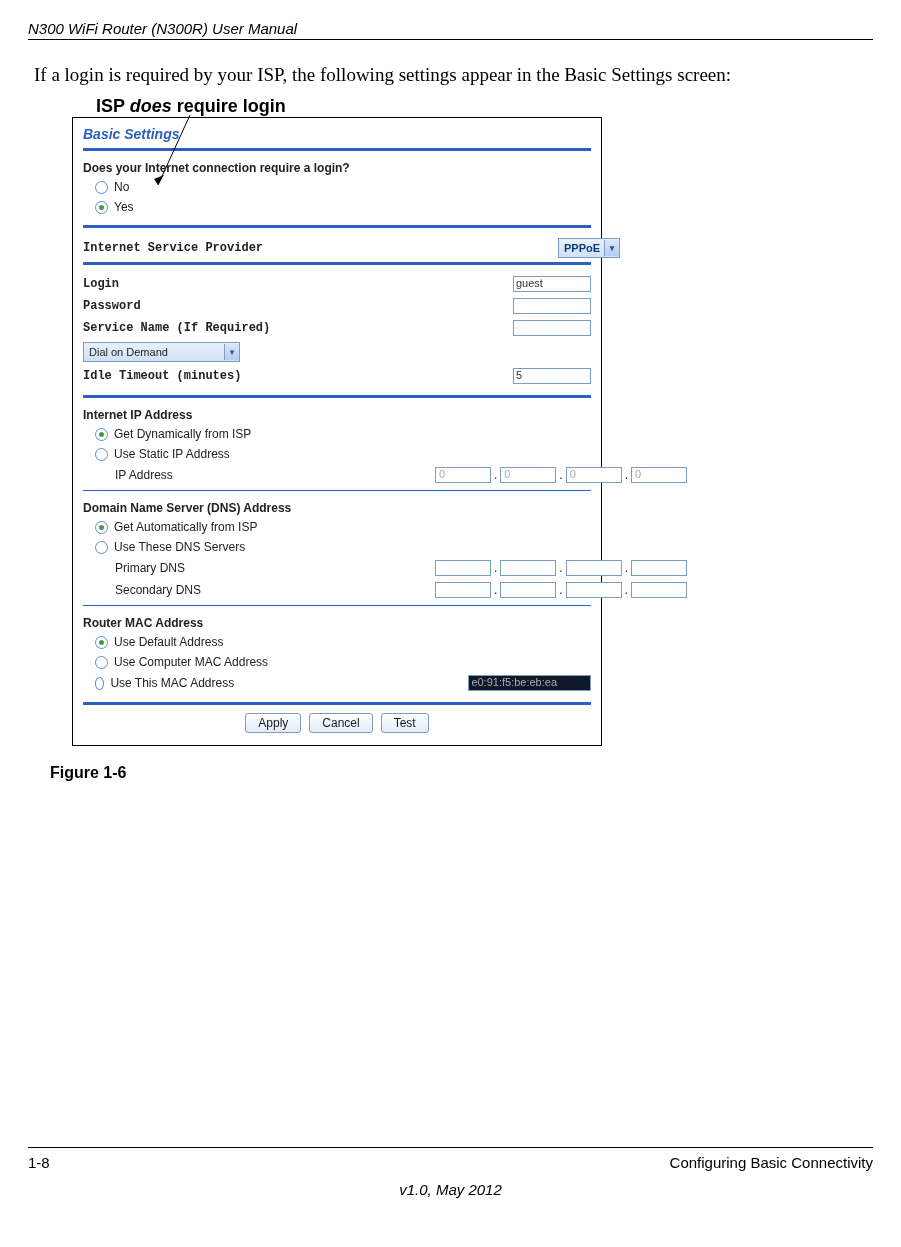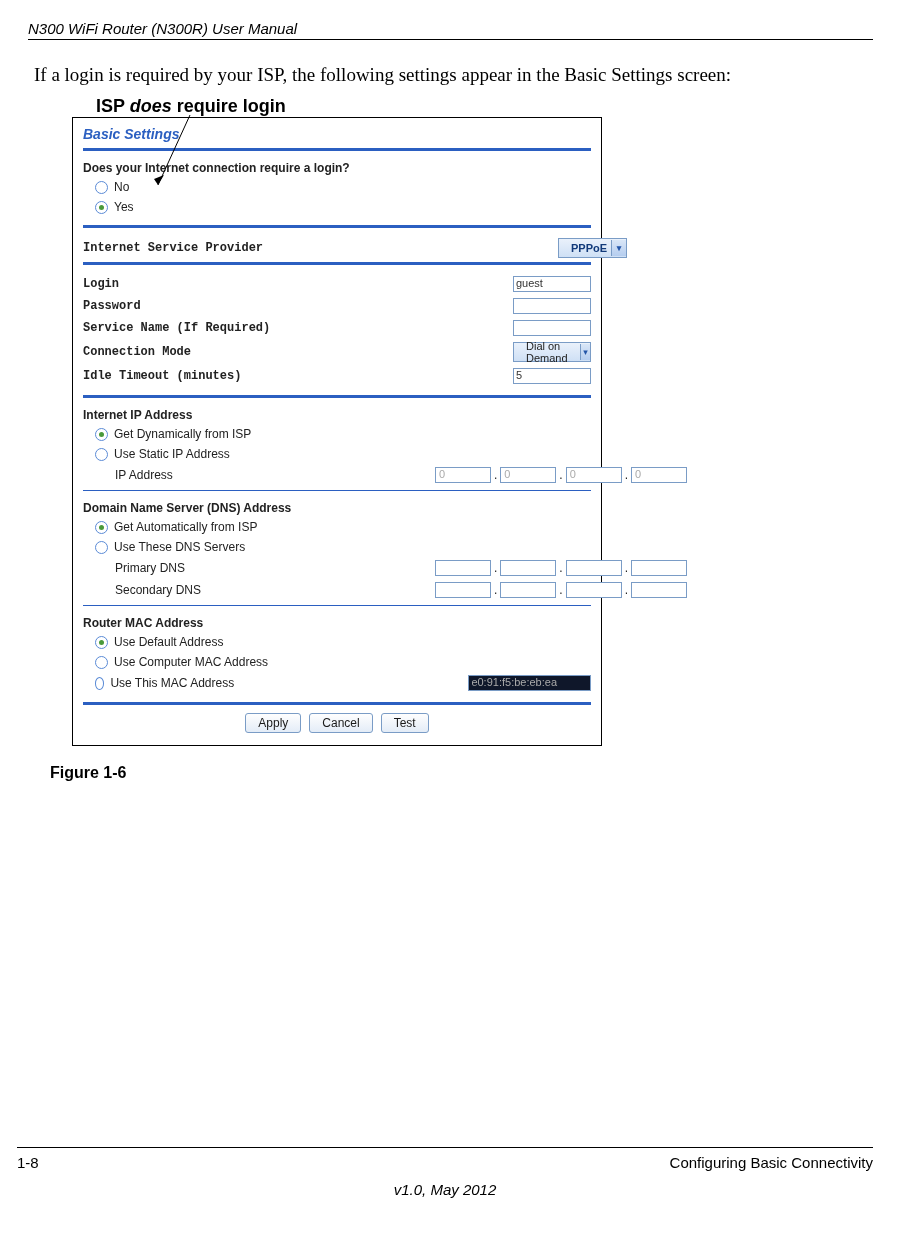--- a/index.html
+++ b/index.html
@@ -138,21 +138,21 @@
   }
   .wide { width: 150px; }
   .select {
     display: inline-flex;
     align-items: center;
     border: 1px solid #7a9cc6;
     background: linear-gradient(#eaf1fb,#cfe0f5);
     height: 18px;
     font-size: 11px;
     color: #123a7a;
-    padding: 0 0 0 12px;
+    padding: 0 0 0 5px;
   }
   .select .caret {
     width: 14px; height: 16px;
     margin-left: 4px;
     background: linear-gradient(#d9e6f7,#b5cdef);
     display: inline-flex;
     align-items: center; justify-content: center;
     font-size: 9px;
     color: #2355a8;
     border-left: 1px solid #7a9cc6;
@@ -185,21 +185,21 @@
     cursor: pointer;
   }
   .fig-caption {
     font-family: Arial, Helvetica, sans-serif;
     font-weight: bold;
     font-size: 16px;
     margin: 18px 0 0 22px;
   }
   .footer {
     position: absolute;
-    left: 17px; right: 28px; bottom: 12px;
+    left: 28px; right: 28px; bottom: 12px;
   }
   .footer hr {
     border: none;
     border-top: 1px solid #000;
     margin: 0 0 6px 0;
   }
   .footer-row {
     display: flex;
     justify-content: space-between;
     font-size: 15px;
@@ -267,21 +267,20 @@
       </div>
       <div class="field-row">
         <span class="field-label">Password</span>
         <span class="text-input wide"></span>
       </div>
       <div class="field-row">
         <span class="field-label">Service Name (If Required)</span>
         <span class="text-input wide"></span>
       </div>
       <div class="field-row">
-        <span class="field-label">Connection Mode</span>
         <span class="select" style="width:150px;justify-content:space-between;">
           <span style="color:#222;">Dial on Demand</span>
           <span class="caret">▾</span>
         </span>
       </div>
       <div class="field-row">
         <span class="field-label">Idle Timeout (minutes)</span>
         <span class="text-input wide">5</span>
       </div>
 

